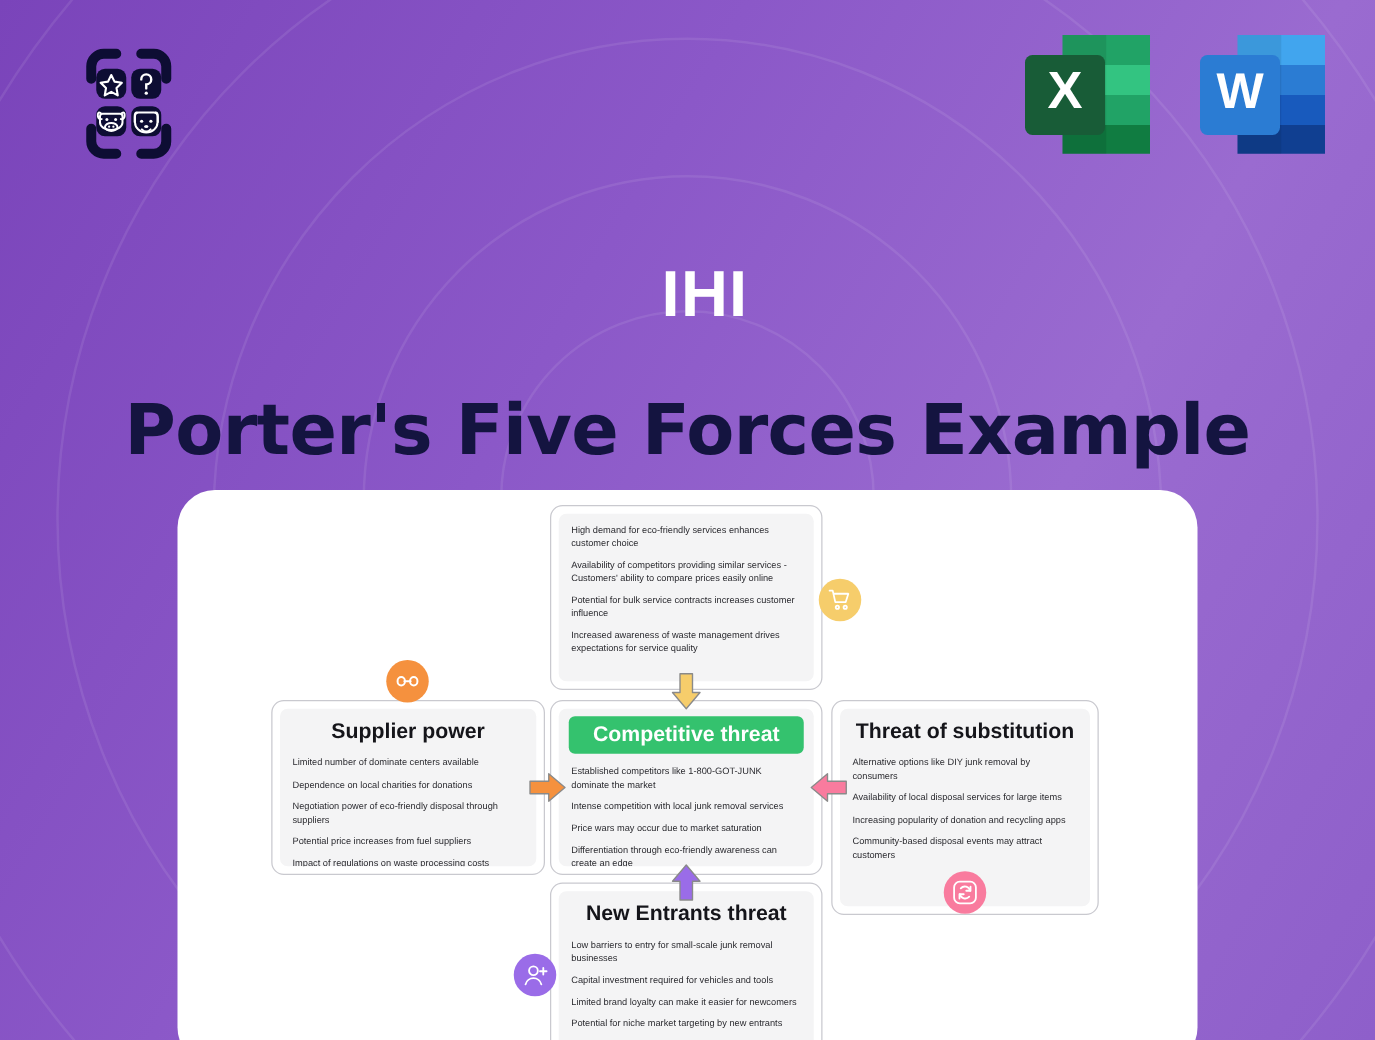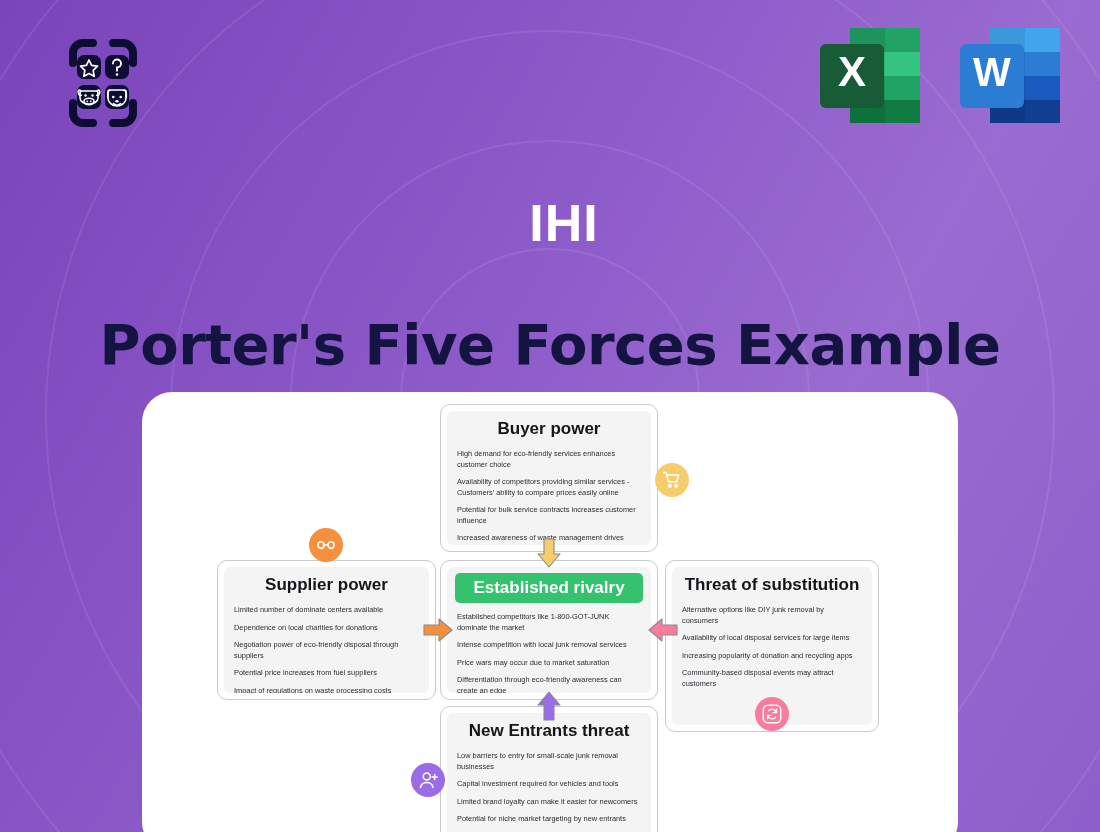--- a/index.html
+++ b/index.html
@@ -33,21 +33,21 @@
   
   .logo { position: absolute; left: 47px; top: 27px; width: 112px; height: 112px; }
   .logo svg { display:block; width:112px; height:112px; }
 
   
   .office { position: absolute; right: 38px; top: 26px; display:flex; gap: 36px; align-items: flex-start; }
   .office svg { display:block; }
 
   
   .brand-mark {
-    position: absolute; top: 193px; left: 0; right: 0;
+    position: absolute; top: 206px; left: 0; right: 0;
     text-align: center;
     color: #ffffff;
     font-size: 52px;
     font-weight: 700;
     letter-spacing: 1px;
     font-family: "Liberation Sans", sans-serif;
     margin-left: 28px;
   }
   .page-title {
     position: absolute; top: 312px; left: 0; right: 0;
@@ -216,21 +216,20 @@
   <div class="brand-mark">IHI</div>
 
   <h1 class="page-title">Porter's Five Forces Example</h1>
 
   <div class="canvas-card"></div>
 
   <div class="diagram">
 
     <div class="force-box" id="box-buyer">
       <div class="force-inner">
-        <div class="force-title">Buyer power</div>
         <ul class="force-list">
           <li>High demand for eco-friendly services enhances customer choice</li>
           <li>Availability of competitors providing similar services  - Customers' ability to compare prices easily online</li>
           <li>Potential for bulk service contracts increases customer influence</li>
           <li>Increased awareness of waste management drives expectations for service quality</li>
         </ul>
       </div>
     </div>
 
     <div class="force-box" id="box-supplier">
@@ -241,21 +240,21 @@
           <li>Dependence on local charities for donations</li>
           <li>Negotiation power of eco-friendly disposal through suppliers</li>
           <li>Potential price increases from fuel suppliers</li>
           <li>Impact of regulations on waste processing costs</li>
         </ul>
       </div>
     </div>
 
     <div class="force-box" id="box-rivalry">
       <div class="force-inner">
-        <div class="force-title highlight">Established rivalry</div>
+        <div class="force-title highlight">Competitive threat</div>
         <ul class="force-list">
           <li>Established competitors like 1-800-GOT-JUNK dominate the market</li>
           <li>Intense competition with local junk removal services</li>
           <li>Price wars may occur due to market saturation</li>
           <li>Differentiation through eco-friendly awareness can create an edge</li>
 
         </ul>
       </div>
     </div>
 

